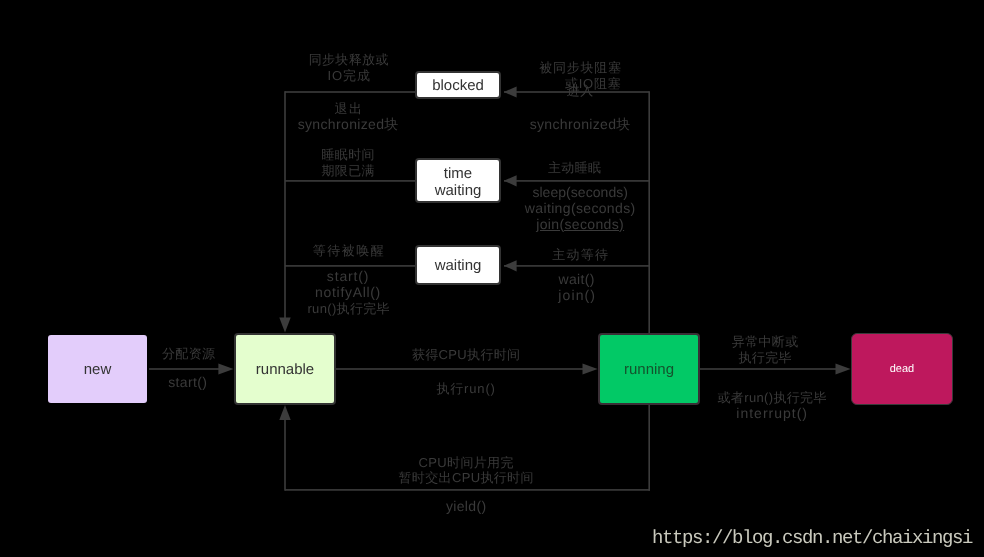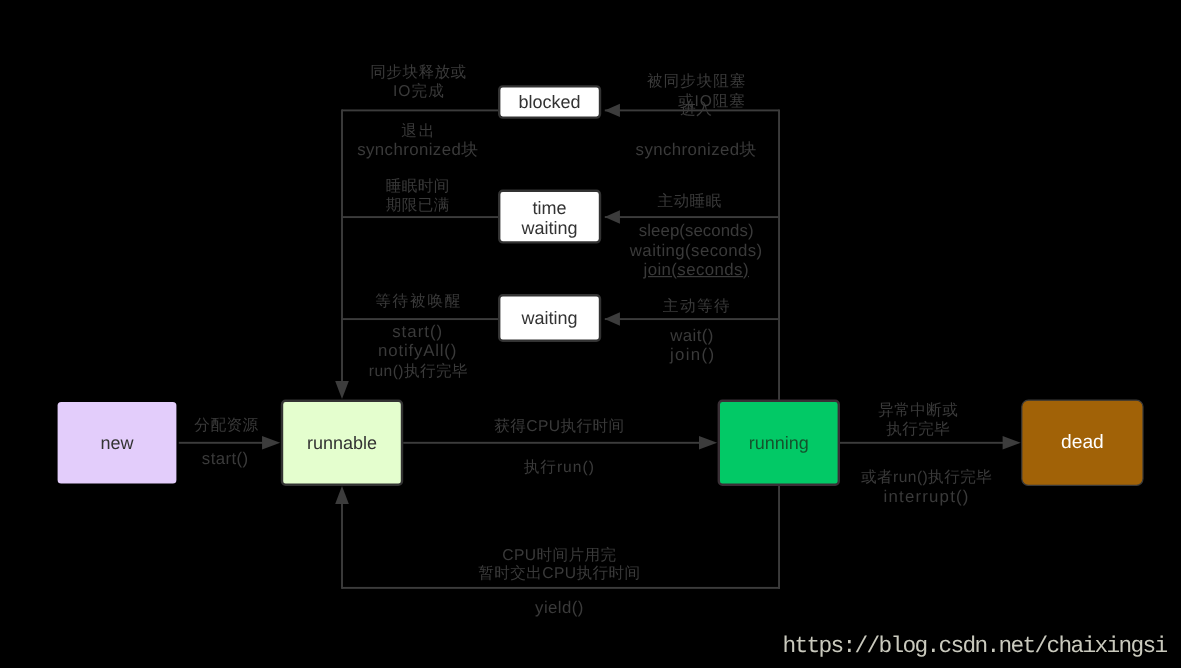--- a/index.html
+++ b/index.html
@@ -55,21 +55,21 @@
   </div>
 
   <div class="node" style="left:234px;top:333px;width:102px;height:72px;background:#E4FECE;border:2px solid #333;border-radius:4px;color:#333;font-size:15px;">
     <span>runnable</span>
   </div>
 
   <div class="node" style="left:598px;top:333px;width:102px;height:72px;background:#02C966;border:2px solid #3a2f36;border-radius:4px;color:#14532d;font-size:15px;">
     <span>running</span>
   </div>
 
-  <div class="node" style="left:851px;top:333px;width:102px;height:72px;background:#a16207;border:1.6px solid #3a3a3a;border-radius:6px;color:#fff;font-size:16px;">
+  <div class="node" style="left:851px;top:333px;width:102px;height:72px;background:#be185d;border:1.6px solid #3a3a3a;border-radius:6px;color:#fff;font-size:11px;">
     <span>dead</span>
   </div>
 
   <div class="node" style="left:415px;top:71px;width:86px;height:28px;background:#fff;border:2px solid #333;border-radius:4px;color:#333;font-size:15px;">
     <span>blocked</span>
   </div>
 
   <div class="node" style="left:415px;top:158px;width:86px;height:45px;background:#fff;border:2px solid #333;border-radius:4px;color:#333;font-size:15px;line-height:17px;padding-top:3px;box-sizing:border-box;">
     <span><span>time</span><br><span>waiting</span></span>
   </div>

